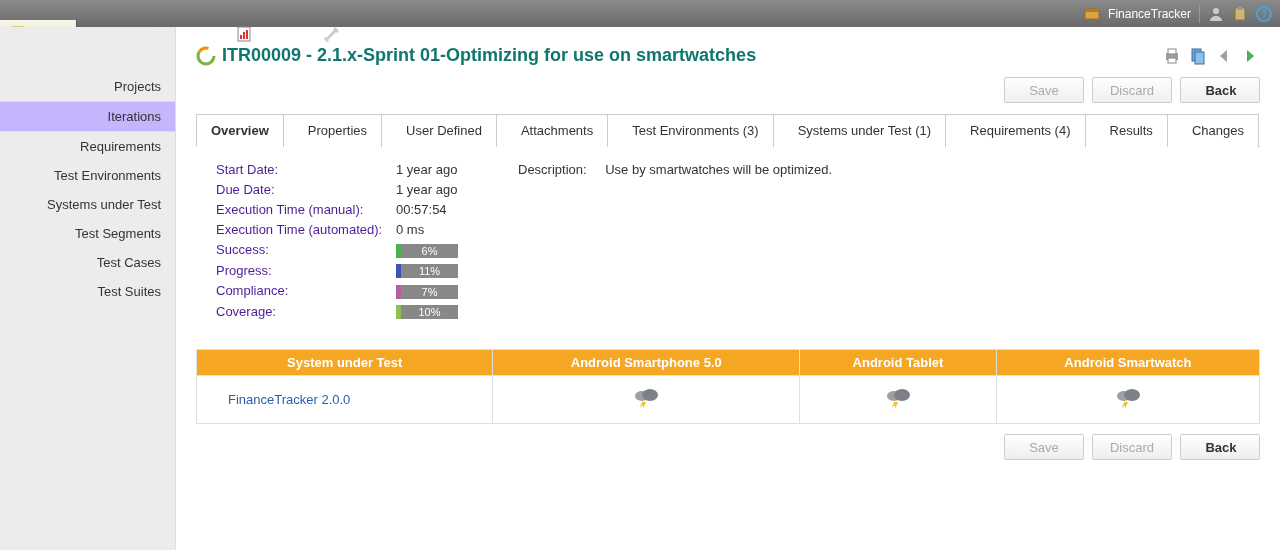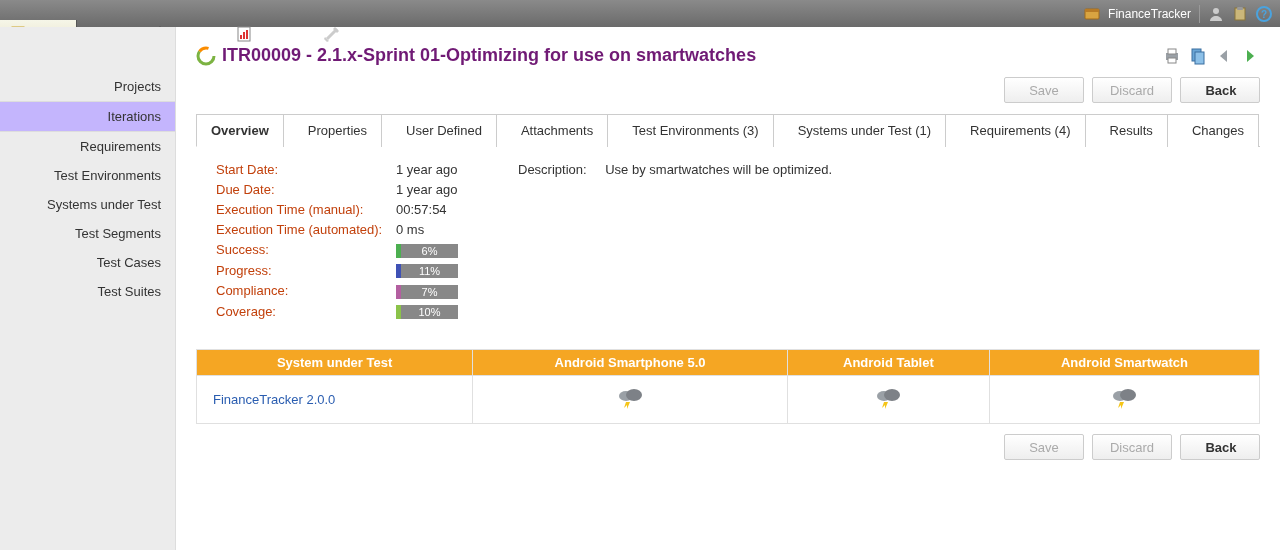--- a/index.html
+++ b/index.html
@@ -11,45 +11,45 @@
   .topbar .spacer{flex:1;}
   .topbar .right{display:flex;align-items:center;gap:8px;padding-right:8px;}
   .topbar .right .divider{width:1px;height:18px;background:#999;}
   .topbar svg, .topbar .ico{width:16px;height:16px;display:block;}
   .layout{display:flex;height:523px;}
   .sidebar{width:175px;background:#ececec;border-right:1px solid #ddd;padding-top:45px;}
   .sidebar .nav-item{text-align:right;padding:7px 14px;color:#333;font-size:13px;cursor:pointer;}
   .sidebar .nav-item.active{background:#c4b5fd;border-top:1px solid #ddd;border-bottom:1px solid #ddd;font-weight:normal;}
   .content{flex:1;overflow:auto;padding:10px 20px 20px 20px;position:relative;}
   .titlebar{display:flex;align-items:center;margin:8px 0 5px 0;}
-  .titlebar h2{margin:0 0 0 6px;font-size:18px;font-weight:bold;color:#701a75;}
+  .titlebar h2{margin:0 0 0 6px;font-size:18px;font-weight:bold;color:#0f766e;}
   .title-icons{margin-left:auto;display:flex;align-items:center;gap:6px;}
   .title-icons .tico{width:20px;height:20px;display:flex;align-items:center;justify-content:center;}
   .btnrow{display:flex;justify-content:flex-end;gap:8px;padding:6px 0 10px 0;}
   button.act{min-width:80px;height:26px;border:1px solid #ccc;background:linear-gradient(#fff,#eee);border-radius:2px;cursor:pointer;font-size:13px;color:#333;}
   button.act:disabled{color:#aaa;cursor:default;}
   button.back{font-weight:bold;padding-left:8px;}
   .tabs{display:flex;border-bottom:1px solid #ccc;}
   .tab{padding:8px 14px;border:1px solid #ccc;border-bottom:none;margin-right:-1px;background:#fff;color:#333;font-size:13px;cursor:pointer;position:relative;top:1px;}
   .tab.active{background:#fff;font-weight:bold;border-bottom:1px solid #fff;}
   .tab:not(.active){background:#fff;font-weight:normal;padding-left:24px;}
   .overview{display:flex;padding:15px 10px 10px 20px;gap:60px;}
   .kv{display:grid;grid-template-columns:180px auto;row-gap:5px;align-items:center;font-size:13px;color:#333;}
-  .kv .k{color:#c2410c;}
+  .kv .k{color:#4c1d95;}
   .kv .v{color:#333;}
   .bar{display:inline-flex;align-items:center;width:62px;height:14px;background:#888;position:relative;vertical-align:middle;}
   .bar .tick{width:5px;height:14px;}
   .bar .pct{flex:1;text-align:center;color:#fff;font-size:11px;}
   .desc{font-size:13px;color:#333;}
   .desc .k{display:inline-block;width:80px;}
   table.sut{width:100%;border-collapse:collapse;margin-top:20px;}
   table.sut th{background:#f5a623;color:#fff;font-weight:bold;font-size:13px;padding:5px 8px;text-align:center;border:1px solid #e0e0e0;}
   table.sut th:first-child{text-align:center;}
   table.sut td{border:1px solid #e0e0e0;padding:10px 8px;text-align:center;vertical-align:middle;}
-  table.sut td:first-child{text-align:left;padding-left:16px;}
+  table.sut td:first-child{text-align:left;padding-left:31px;}
   table.sut td:first-child a{color:#2a5db0;text-decoration:none;}
   .cloud{width:28px;height:24px;display:inline-block;}
   .meta{display:flex;justify-content:space-between;color:#555;font-size:12px;margin-top:10px;padding:0 2px;}
   .meta a{color:#2a5db0;text-decoration:none;}
   .footer-btns{display:flex;justify-content:flex-end;gap:8px;padding:10px 0;}
 </style>
 </head>
 <body>
 
 <div class="topbar">

